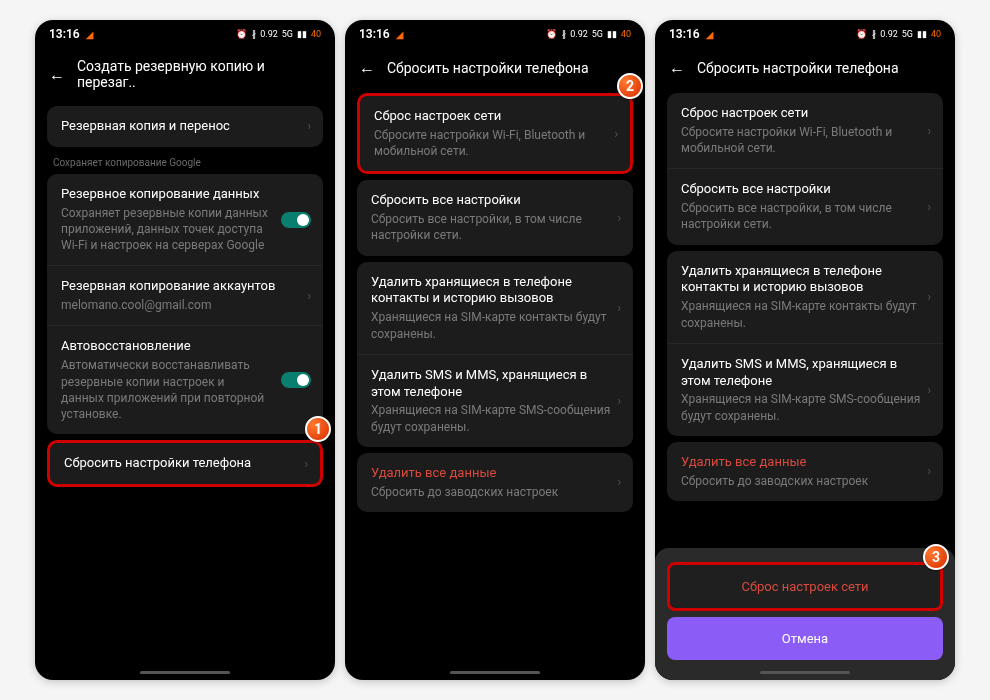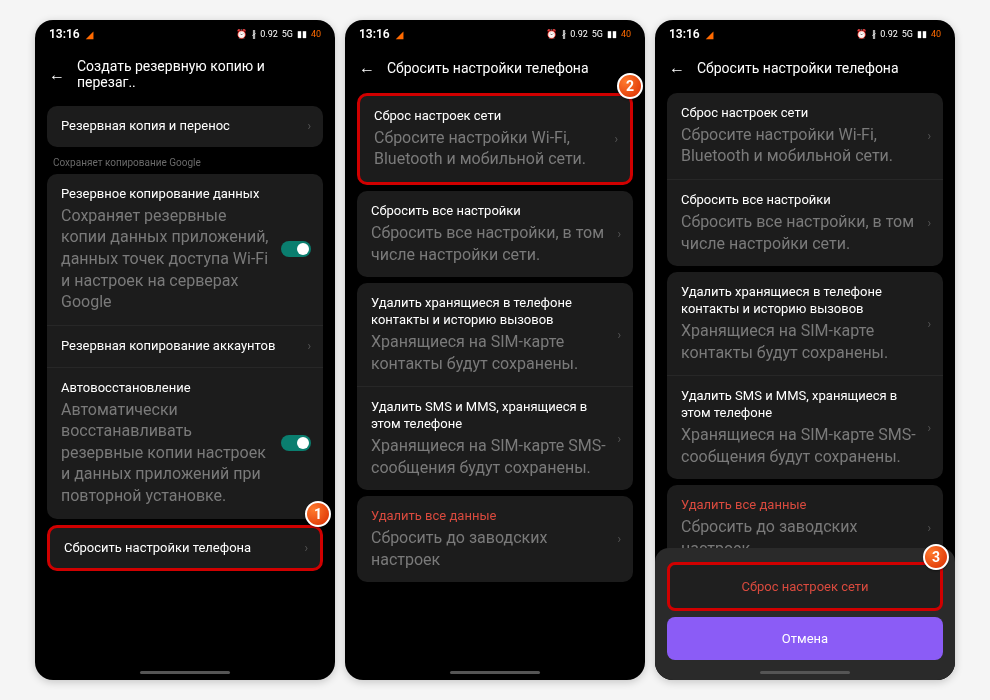--- a/index.html
+++ b/index.html
@@ -56,21 +56,21 @@
     position: relative;
   }
   .row + .row { border-top: 1px solid rgba(255,255,255,.05); }
   .row-title {
     color: #fff;
     font-size: 13px;
     line-height: 1.3;
   }
   .row-sub {
     color: #7a7a7a;
-    font-size: 16px;
+    font-size: 12px;
     line-height: 1.35;
     margin-top: 2px;
   }
   .chev {
     position: absolute;
     right: 12px;
     top: 50%;
     transform: translateY(-50%);
     color: #555;
     font-size: 12px;
@@ -176,20 +176,21 @@
   <div class="section-label">Сохраняет копирование Google</div>
 
   <div class="card">
     <div class="row">
       <div class="row-title" style="padding-right:40px">Резервное копирование данных</div>
       <div class="row-sub" style="padding-right:40px">Сохраняет резервные копии данных приложений, данных точек доступа Wi-Fi и настроек на серверах Google</div>
       <div class="toggle"></div>
     </div>
     <div class="row">
       <div class="row-title">Резервная копирование аккаунтов</div>
+      <div class="row-sub">melomano.cool@gmail.com</div>
       <span class="chev">›</span>
     </div>
     <div class="row">
       <div class="row-title" style="padding-right:40px">Автовосстановление</div>
       <div class="row-sub" style="padding-right:40px">Автоматически восстанавливать резервные копии настроек и данных приложений при повторной установке.</div>
       <div class="toggle"></div>
     </div>
   </div>
 
   <div style="position:relative;">

